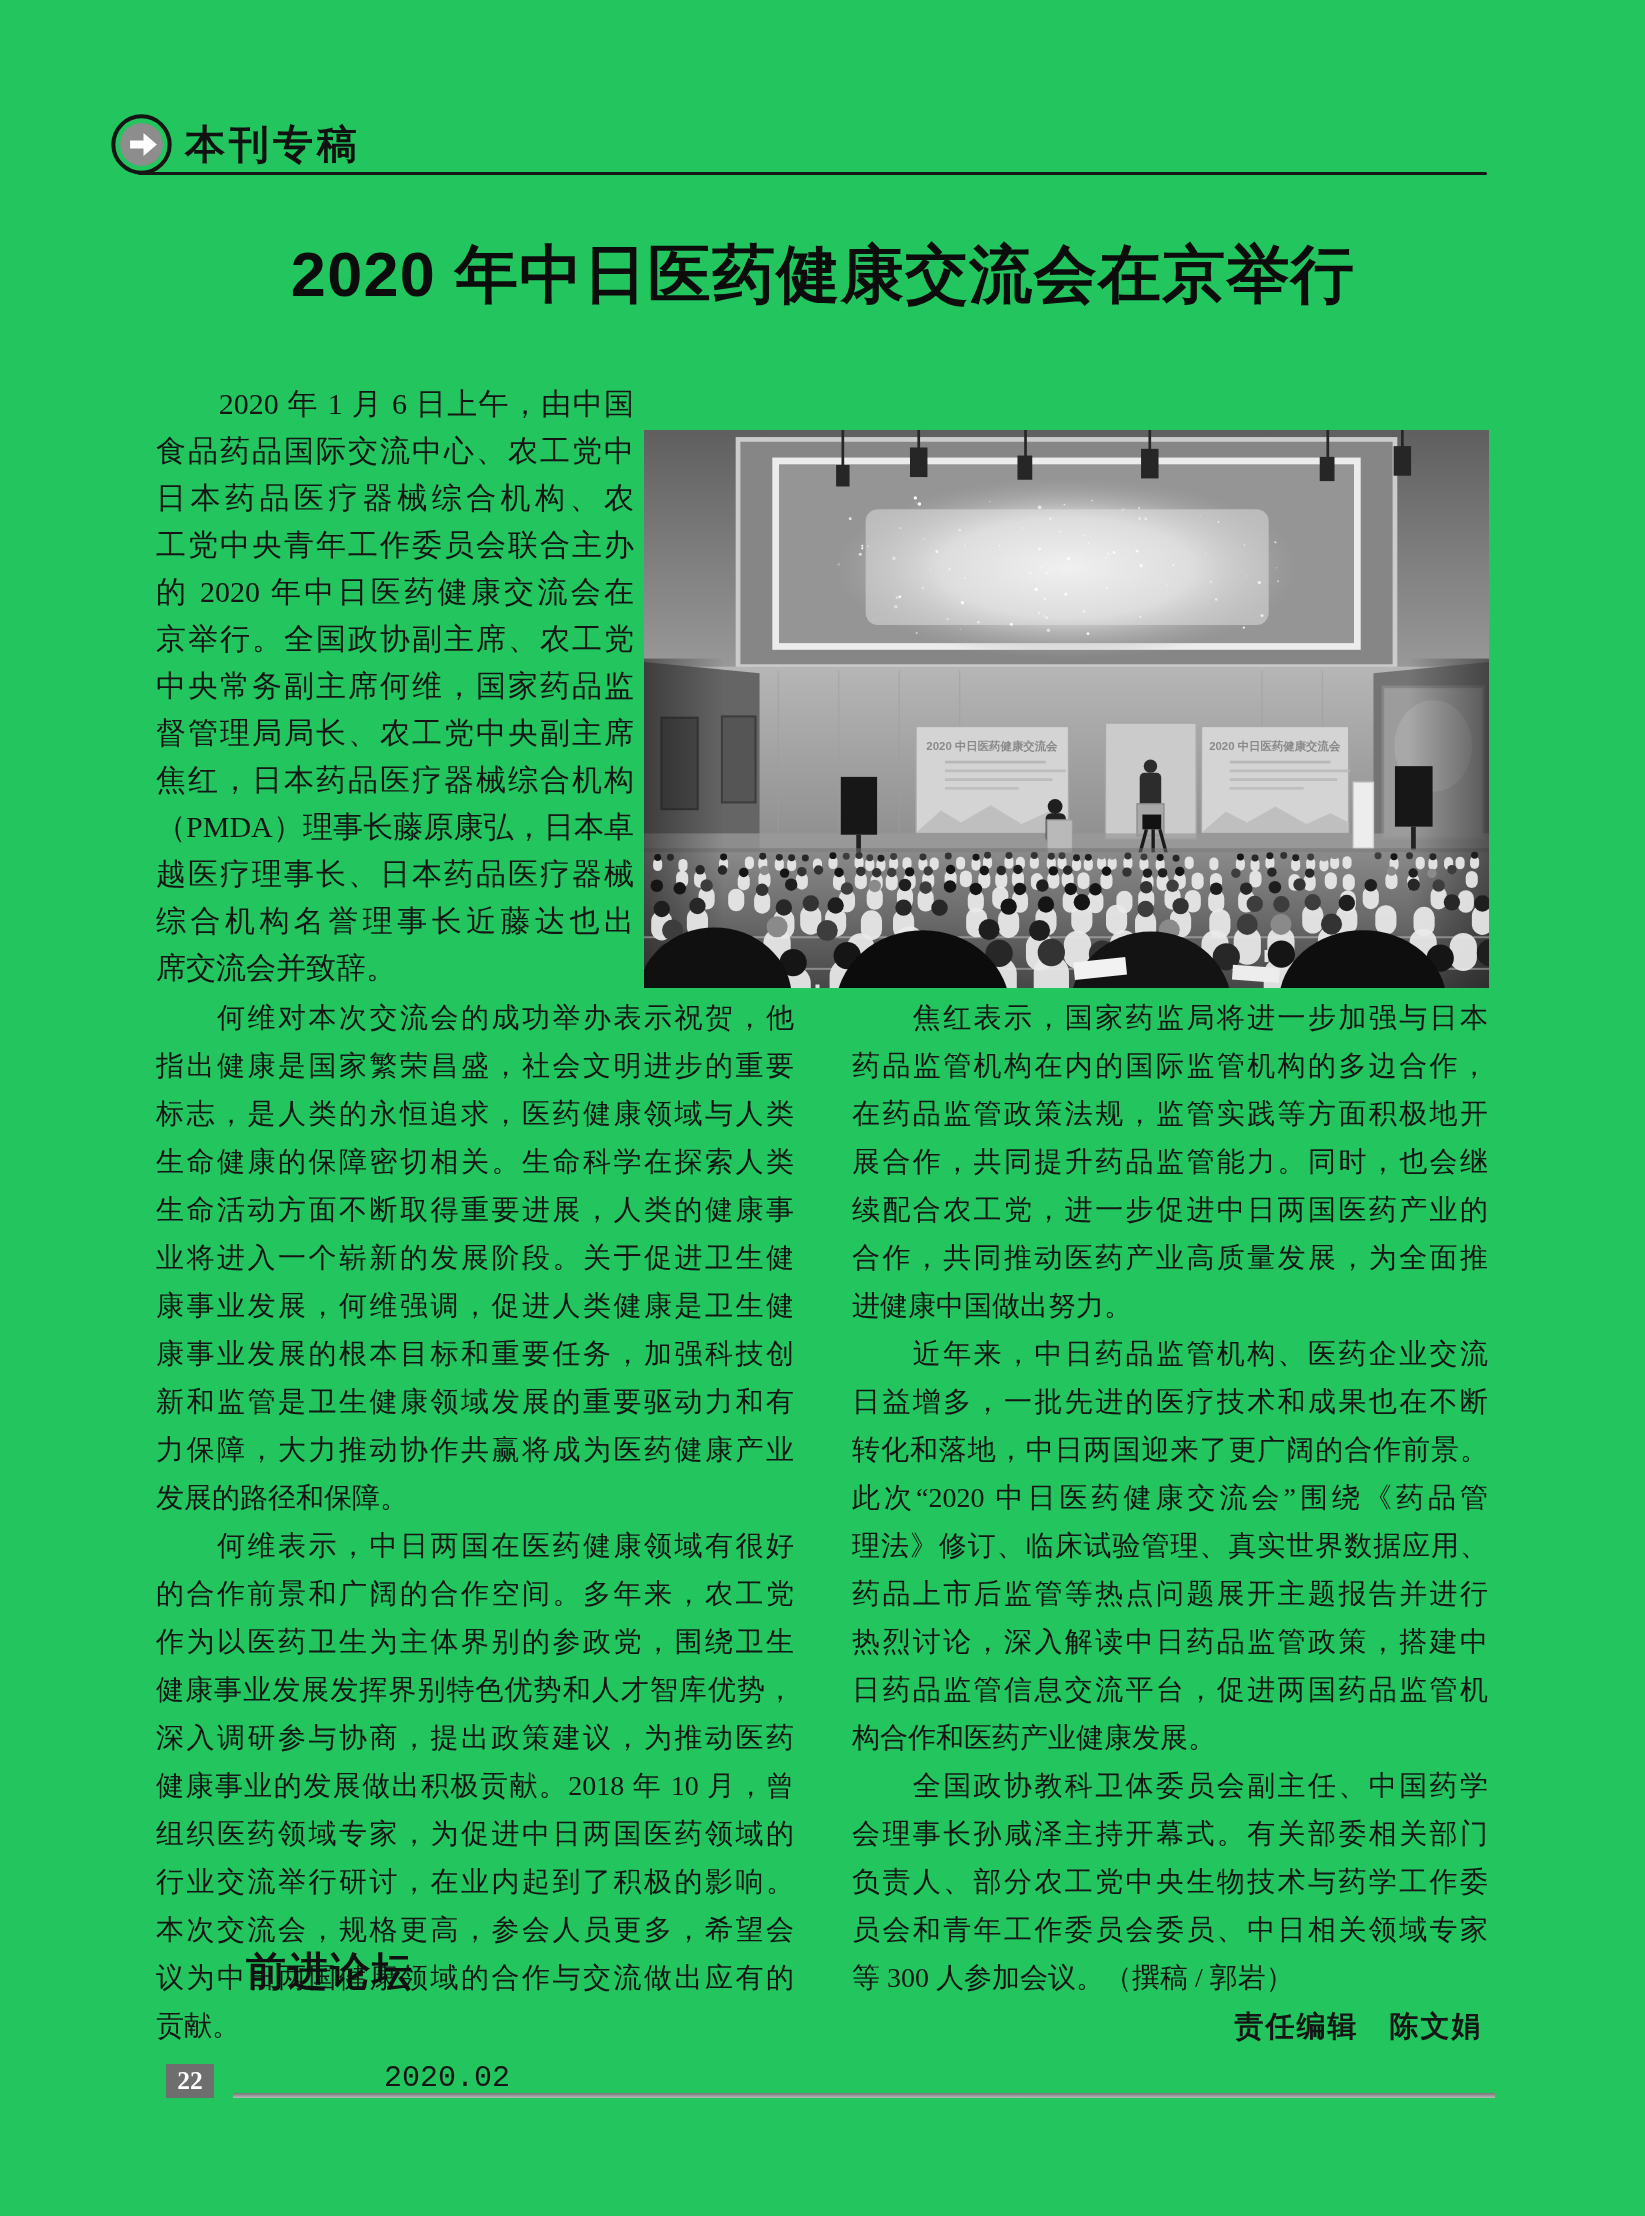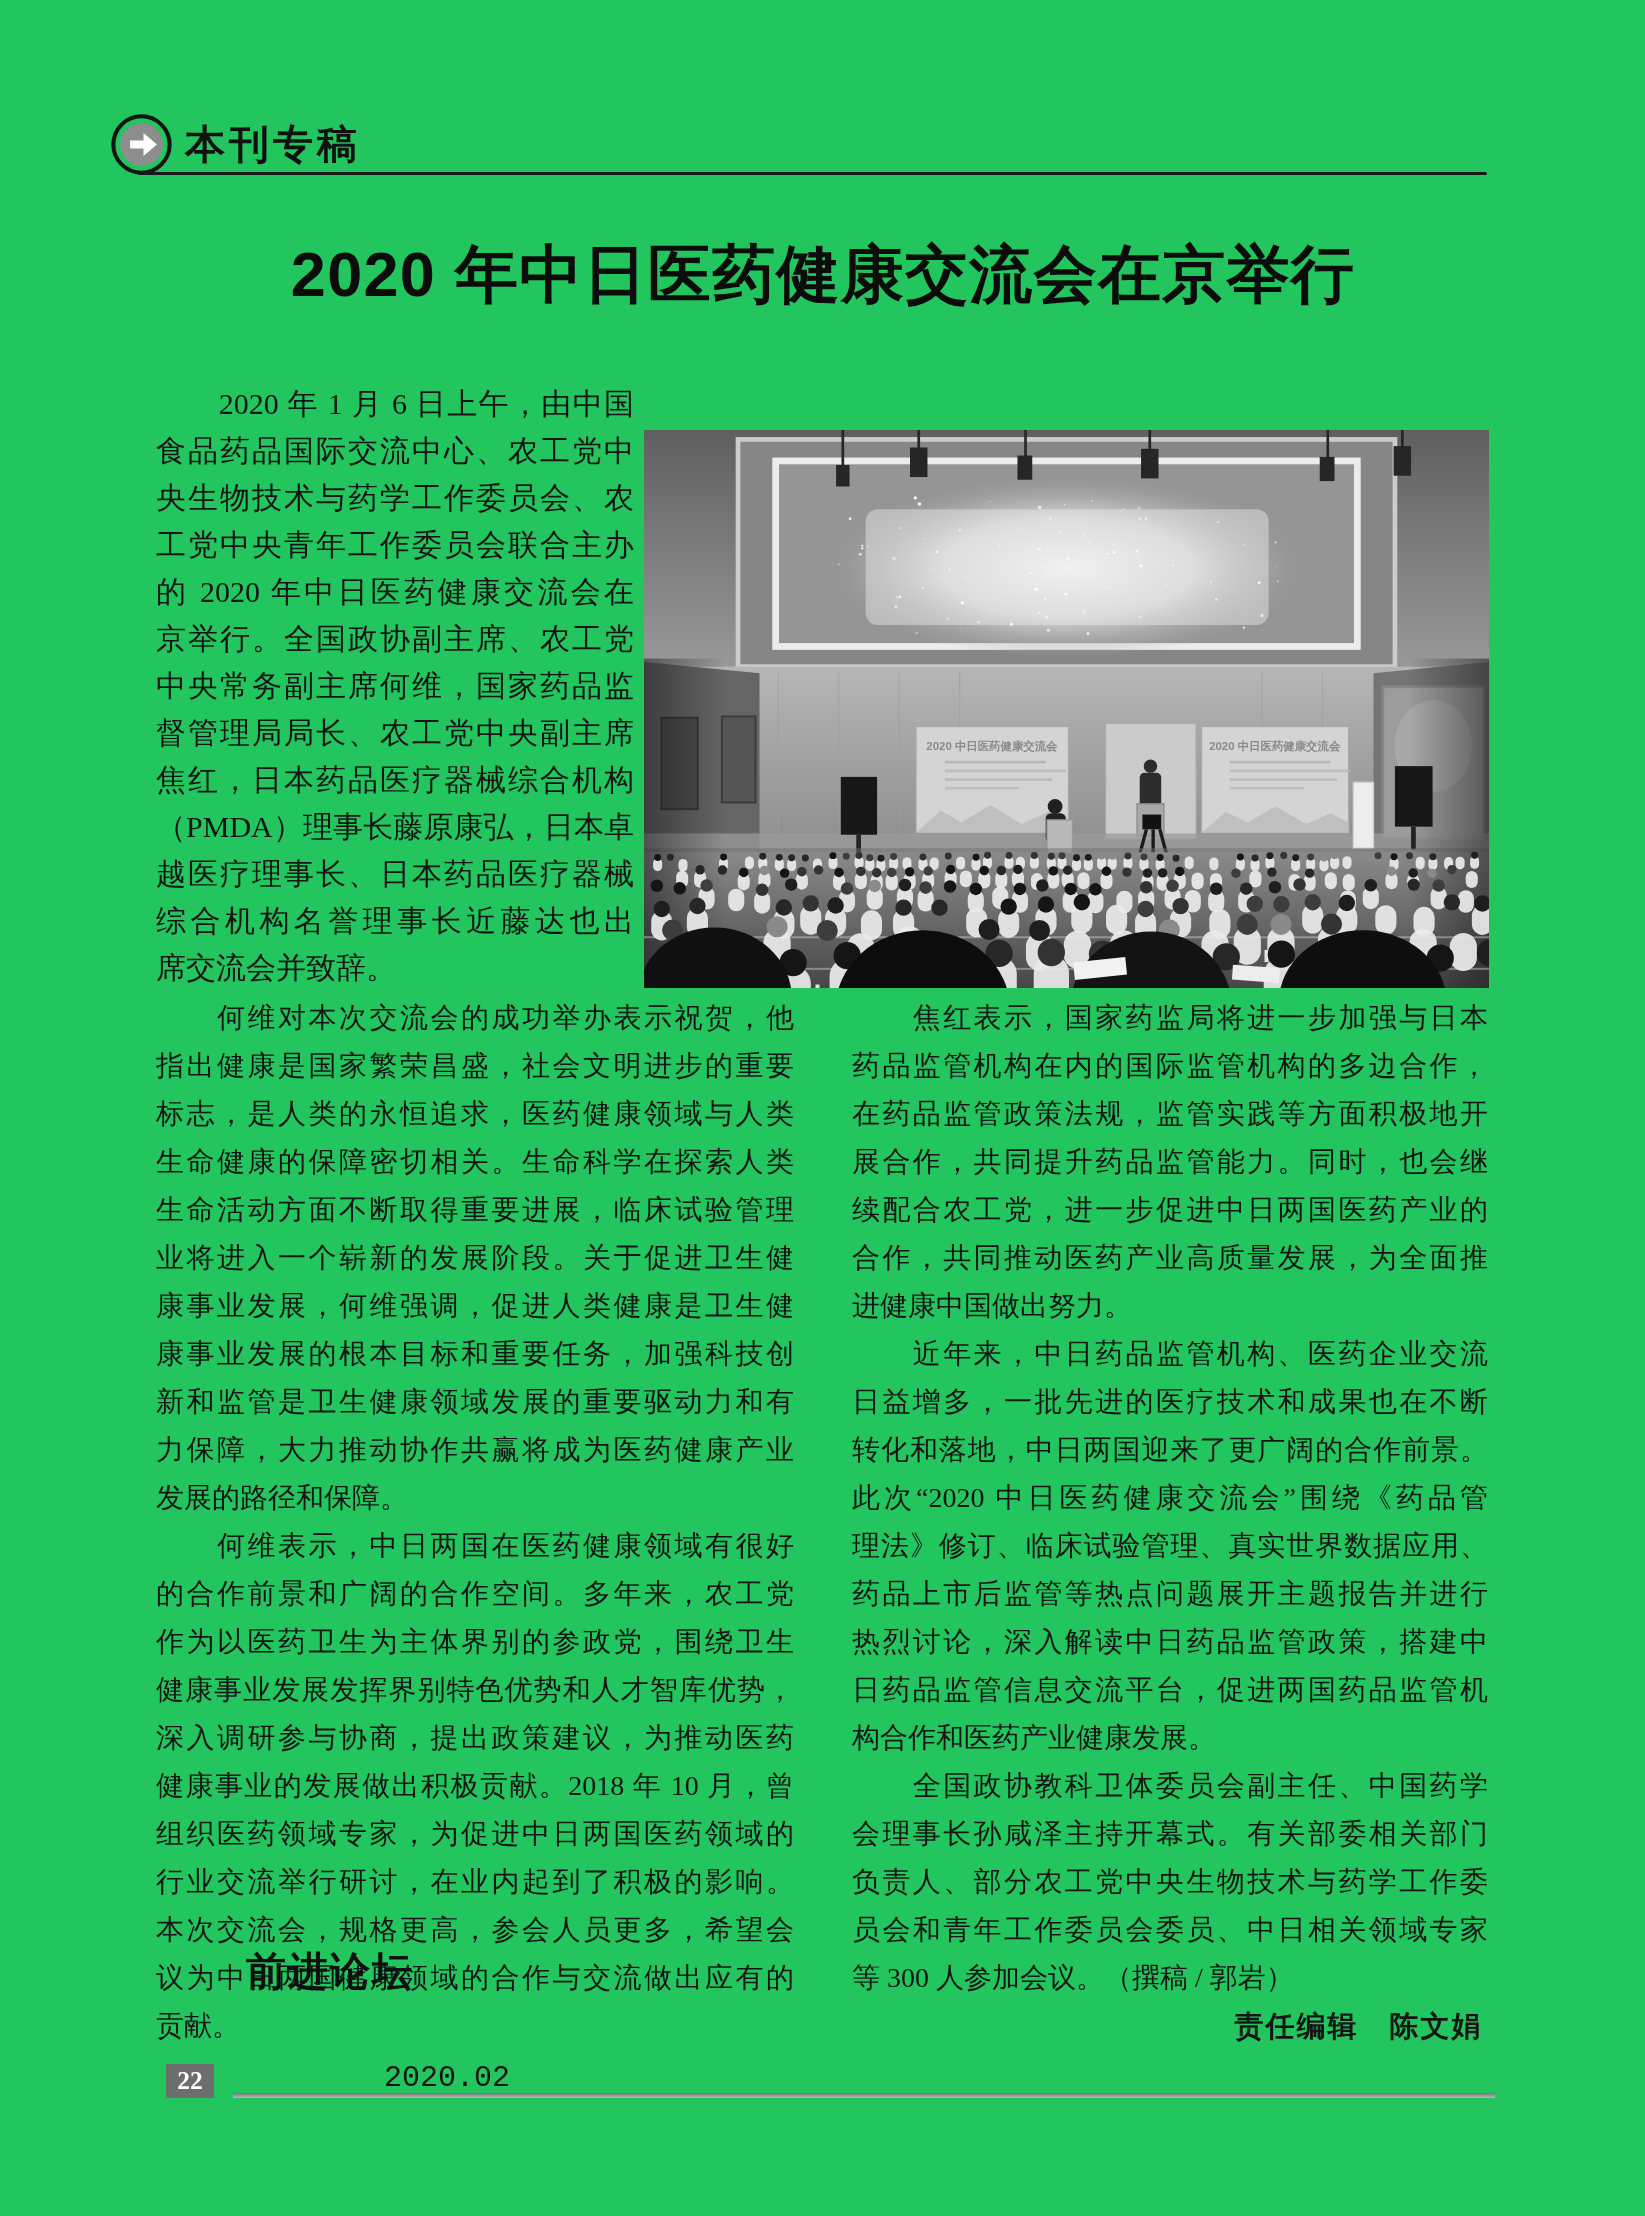--- a/index.html
+++ b/index.html
@@ -51,21 +51,21 @@
   </div>
   <div class="section-label">本刊专稿</div>
   <div class="header-rule"></div>
 
   <div class="title">2020 年中日医药健康交流会在京举行</div>
 
   <div class="intro">
       <div class="para">
         <div class="tline">　　2020 年 1 月 6 日上午，由中国</div>
         <div class="tline">食品药品国际交流中心、农工党中</div>
-        <div class="tline">央生物技术与药学工作委员会、农</div>
+        <div class="tline">日本药品医疗器械综合机构、农</div>
         <div class="tline">工党中央青年工作委员会联合主办</div>
         <div class="tline">的 2020 年中日医药健康交流会在</div>
         <div class="tline">京举行。全国政协副主席、农工党</div>
         <div class="tline">中央常务副主席何维，国家药品监</div>
         <div class="tline">督管理局局长、农工党中央副主席</div>
         <div class="tline">焦红，日本药品医疗器械综合机构</div>
         <div class="tline">（PMDA）理事长藤原康弘，日本卓</div>
         <div class="tline">越医疗理事长、日本药品医疗器械</div>
         <div class="tline">综合机构名誉理事长近藤达也出</div>
         <div class="tline lastline">席交流会并致辞。</div>
@@ -584,21 +584,21 @@
       </g>
     </svg>
   </div>
 
   <div class="col left">
       <div class="para">
         <div class="tline">　　何维对本次交流会的成功举办表示祝贺，他</div>
         <div class="tline">指出健康是国家繁荣昌盛，社会文明进步的重要</div>
         <div class="tline">标志，是人类的永恒追求，医药健康领域与人类</div>
         <div class="tline">生命健康的保障密切相关。生命科学在探索人类</div>
-        <div class="tline">生命活动方面不断取得重要进展，临床试验管理</div>
+        <div class="tline">生命活动方面不断取得重要进展，人类的健康事</div>
         <div class="tline">业将进入一个崭新的发展阶段。关于促进卫生健</div>
         <div class="tline">康事业发展，何维强调，促进人类健康是卫生健</div>
         <div class="tline">康事业发展的根本目标和重要任务，加强科技创</div>
         <div class="tline">新和监管是卫生健康领域发展的重要驱动力和有</div>
         <div class="tline">力保障，大力推动协作共赢将成为医药健康产业</div>
         <div class="tline lastline">发展的路径和保障。</div>
       </div>
       <div class="para">
         <div class="tline">　　何维表示，中日两国在医药健康领域有很好</div>
         <div class="tline">的合作前景和广阔的合作空间。多年来，农工党</div>

